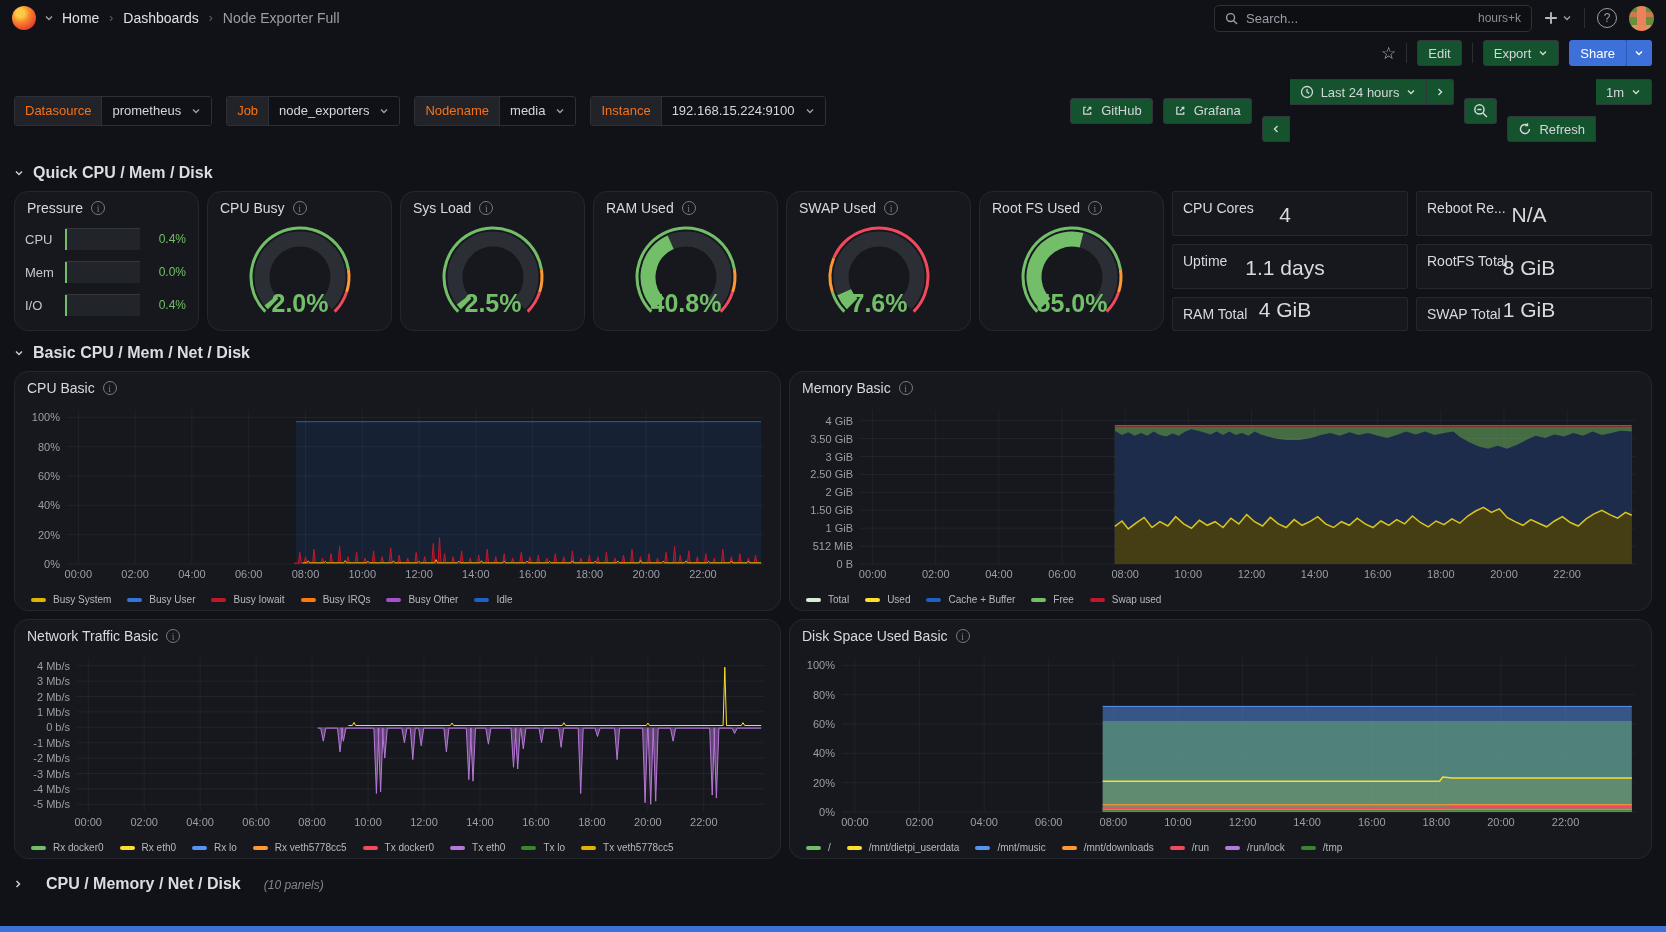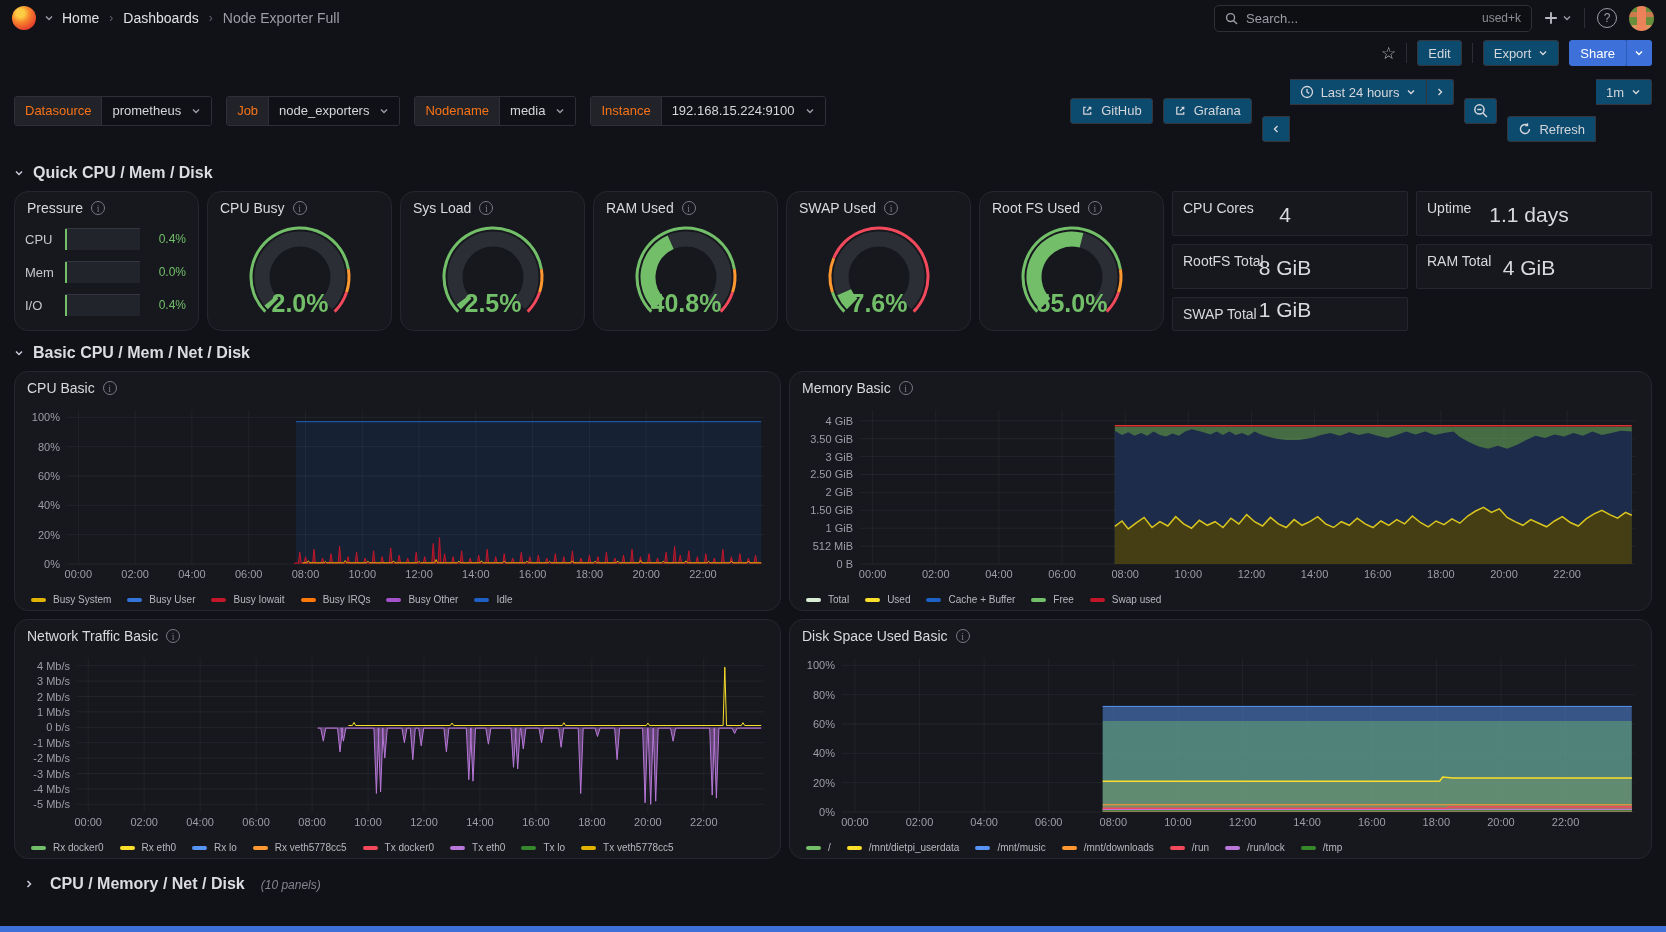--- a/index.html
+++ b/index.html
@@ -29,21 +29,21 @@
     display:flex; align-items:center; justify-content:center; font-size:12px; color:#9d9da8; }
   .avatar { width:25px; height:25px; border-radius:50%;
     background:
       linear-gradient(90deg, transparent 30%, rgba(240,130,90,.95) 30% 70%, transparent 70%),
       linear-gradient(0deg, rgba(233,150,100,.9) 25%, transparent 25% 55%, rgba(220,120,80,.85) 55% 75%, transparent 75%),
       #6a8f3c; }
   
   .subnav { height:34px; display:flex; align-items:center; justify-content:flex-end; gap:10px; padding:0 14px; }
   .star { color:#b9bac1; font-size:17px; }
   .btn { height:26px; display:inline-flex; align-items:center; gap:7px; padding:0 10px;
-    background:#0c4a6e; border:1px solid #34363e; border-radius:3px; color:#d5d6db; font-size:13px; }
+    background:#14532d; border:1px solid #34363e; border-radius:3px; color:#d5d6db; font-size:13px; }
   .btn-primary { background:#3d71d9; border-color:#3d71d9; color:#fff; }
   .split { display:flex; }
   .split .btn-primary:first-child { border-radius:3px 0 0 3px; }
   .split .btn-primary:last-child { border-radius:0 3px 3px 0; border-left:1px solid #2c5cba; padding:0 7px; }
   
   .varrow { display:flex; align-items:center; gap:14px; padding:9px 14px; }
   .var { display:flex; height:30px; border:1px solid #2e3038; border-radius:3px; overflow:hidden; font-size:13px; }
   .var-label { background:#212329; display:flex; align-items:center; padding:0 10px; color:#f97316; border-right:1px solid #2e3038; }
   .var-value { background:#101116; display:flex; align-items:center; gap:10px; padding:0 10px; color:#d5d6db; }
   .var-right { margin-left:auto; display:flex; align-items:center; gap:10px; }
@@ -78,21 +78,21 @@
   .stat-label { font-size:14px; color:#d8d9de; white-space:nowrap; overflow:hidden; }
   .stat-value { position:absolute; left:0; right:10px; bottom:8px; text-align:center; font-size:21px; color:#d9dade; }
   
   .chart-panel { height:240px; }
   .chartbox { position:absolute; top:32px; left:6px; right:8px; bottom:28px; }
   .legend { position:absolute; bottom:5px; left:16px; right:8px; display:flex; gap:16px;
     font-size:10px; color:#b7b8bf; white-space:nowrap; overflow:hidden; align-items:center; }
   .leg-item { display:flex; align-items:center; gap:7px; }
   .leg-swatch { width:15px; height:4px; border-radius:2px; }
   
-  .collapsed { display:flex; align-items:center; gap:16px; padding:16px 24px; }
+  .collapsed { display:flex; align-items:center; gap:23px; padding:16px 13px; }
   .bottomstrip { position:absolute; left:0; right:0; bottom:0; height:6px; background:#3d71d9; }
 </style>
 </head>
 <body>
 
 <div class="topnav">
   <div class="logo"></div>
   <svg class="chev" viewBox="0 0 10 10">
       <path d="M2 3.5 L5 6.5 L8 3.5" fill="none" stroke="#9d9da8" stroke-width="1.4"></path>
     </svg>
@@ -102,21 +102,21 @@
   <span class="crumb-sep">›</span>
   <span class="crumb dim">Node Exporter Full</span>
 
   <div class="nav-right">
     <div class="searchbox">
       <svg width="13" height="13" viewBox="0 0 14 14">
           <circle cx="6" cy="6" r="4.3" fill="none" stroke="#9d9da8" stroke-width="1.5"></circle>
           <path d="M9.3 9.3 L13 13" stroke="#9d9da8" stroke-width="1.5"></path>
         </svg>
       <span class="ph">Search...</span>
-      <span class="kbd">used+k</span>
+      <span class="kbd">hours+k</span>
     </div>
     <div class="iconbtn">
       <svg width="14" height="14" viewBox="0 0 12 12">
           <path d="M6 1v10M1 6h10" stroke="#b9bac1" stroke-width="1.6"></path>
         </svg>
       <svg class="chev" viewBox="0 0 10 10">
           <path d="M2 3.5 L5 6.5 L8 3.5" fill="none" stroke="#9d9da8" stroke-width="1.4"></path>
         </svg>
     </div>
     <div class="navdiv"></div>
@@ -358,20 +358,24 @@
           <path d="M 112.39672868916175 49.33471121302869 A 49 49 0 0 1 110.60176929846253 72.14183272437242" stroke="#ff9830" stroke-width="3" fill="none"></path>
           <path d="M 110.60176929846253 72.14183272437242 A 49 49 0 0 1 98.64823227814082 91.64823227814082" stroke="#f2495c" stroke-width="3" fill="none"></path>
           <text x="64" y="92" text-anchor="middle" fill="#73bf69" font-size="25" font-weight="bold" font-family="Liberation Sans, sans-serif">55.0%</text>
         </svg>
       </div>
     </div>
     <div class="stats-grid">
       <div class="stat-panel">
         <div class="stat-label">CPU Cores</div>
         <div class="stat-value">4</div>
+      </div>
+      <div class="stat-panel">
+        <div class="stat-label">Reboot Re...</div>
+        <div class="stat-value">N/A</div>
       </div>
       <div class="stat-panel">
         <div class="stat-label">Uptime</div>
         <div class="stat-value">1.1 days</div>
       </div>
       <div class="stat-panel">
         <div class="stat-label">RootFS Total</div>
         <div class="stat-value">8 GiB</div>
       </div>
       <div class="stat-panel">

